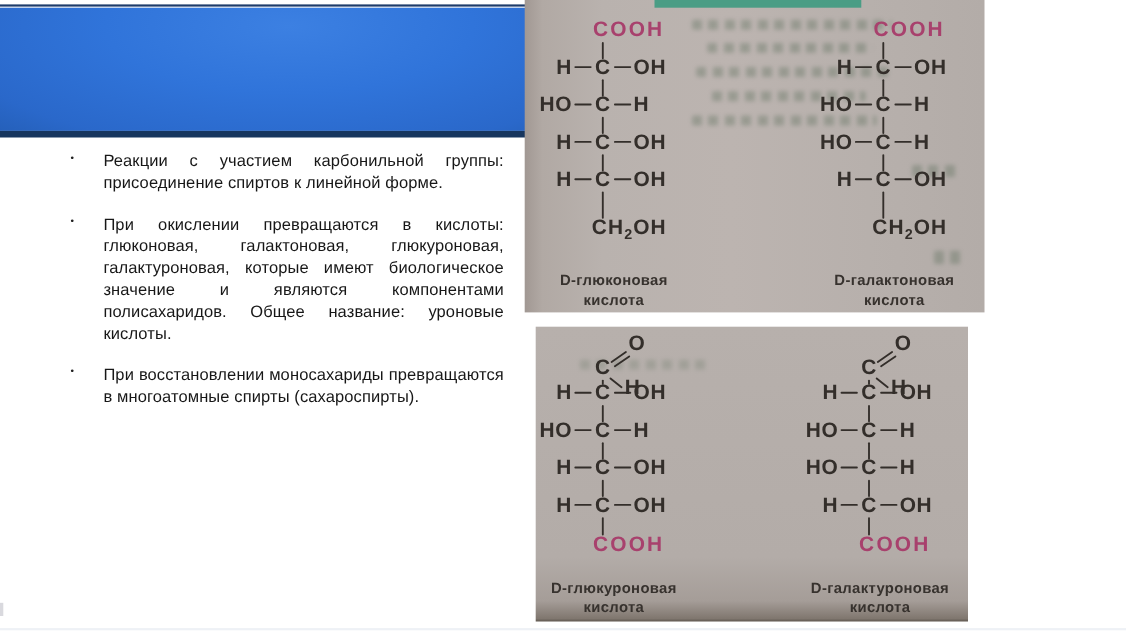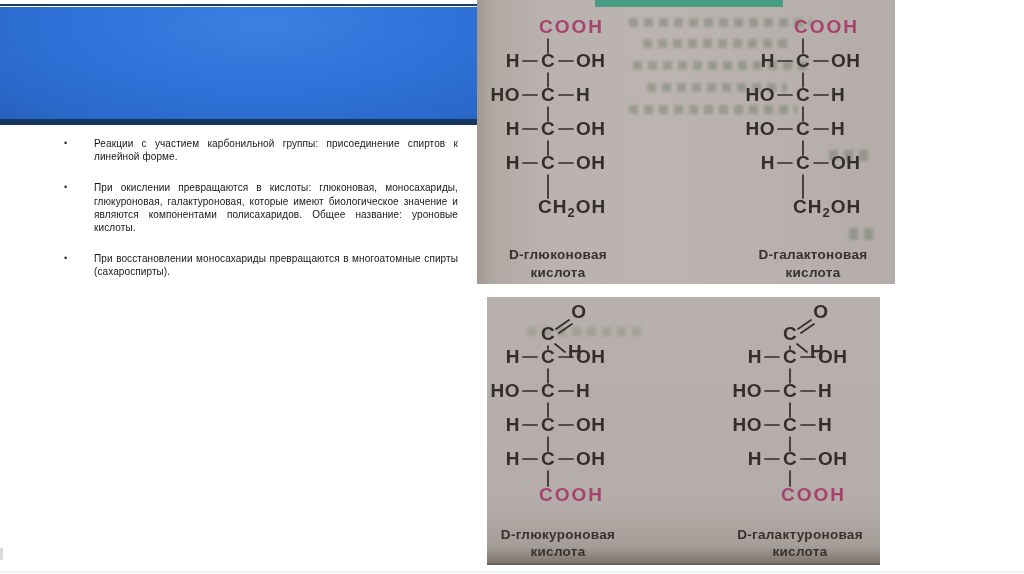--- a/index.html
+++ b/index.html
@@ -13,21 +13,21 @@
   .header-box{
     position:absolute;left:0;top:7px;width:478px;height:112px;
     background:radial-gradient(ellipse at 55% 15%, #3c80e2 0%, #3074da 45%, #2a68ca 85%, #2560ba 100%);
     border-bottom:6px solid #17365e;
   }
   
   .bullets{position:absolute;left:60px;top:137px;width:398px;}
   .bullet{display:flex;margin-bottom:18px;}
   .dot{flex:none;width:30px;padding-left:4px;padding-top:1px;font-size:9px;color:#222;}
   .btext{
-    flex:1;text-align:justify;font-size:10px;line-height:1.32;
+    flex:1;text-align:justify;font-size:15px;line-height:1.32;
     color:#171717;letter-spacing:.1px;
   }
   
   .fig{position:absolute;}
   .fig1{
     left:477px;top:0;width:418px;height:284px;
     background:linear-gradient(90deg,#a19893 0px,#b1a9a4 16px,#b9b2ae 70px,#bcb4b0 45%,#b7b0ac 75%,#b3aca8 100%);
   }
   .fig2{
     left:487px;top:297px;width:393px;height:268px;
@@ -62,21 +62,21 @@
 <div class="header-topline"></div>
 <div class="header-box"></div>
 
 <div class="bullets">
   <div class="bullet">
     <span class="dot">•</span>
     <span class="btext">Реакции с участием карбонильной группы: присоединение спиртов к линейной форме.</span>
   </div>
   <div class="bullet">
     <span class="dot">•</span>
-    <span class="btext">При окислении превращаются в кислоты: глюконовая, моносахариды, глюкуроновая, галактуроновая, которые имеют биологическое значение и являются компонентами полисахаридов. Общее название: уроновые кислоты.</span>
+    <span class="btext">При окислении превращаются в кислоты: глюконовая, галактоновая, глюкуроновая, галактуроновая, которые имеют биологическое значение и являются компонентами полисахаридов. Общее название: уроновые кислоты.</span>
   </div>
   <div class="bullet">
     <span class="dot">•</span>
     <span class="btext">При восстановлении моносахариды превращаются в многоатомные спирты (сахароспирты).</span>
   </div>
 </div>
 
 <div class="fig fig1">
   <div class="teal-strip" style="background: rgb(62, 155, 129);"></div>
   <div class="smudge sm1"></div>

